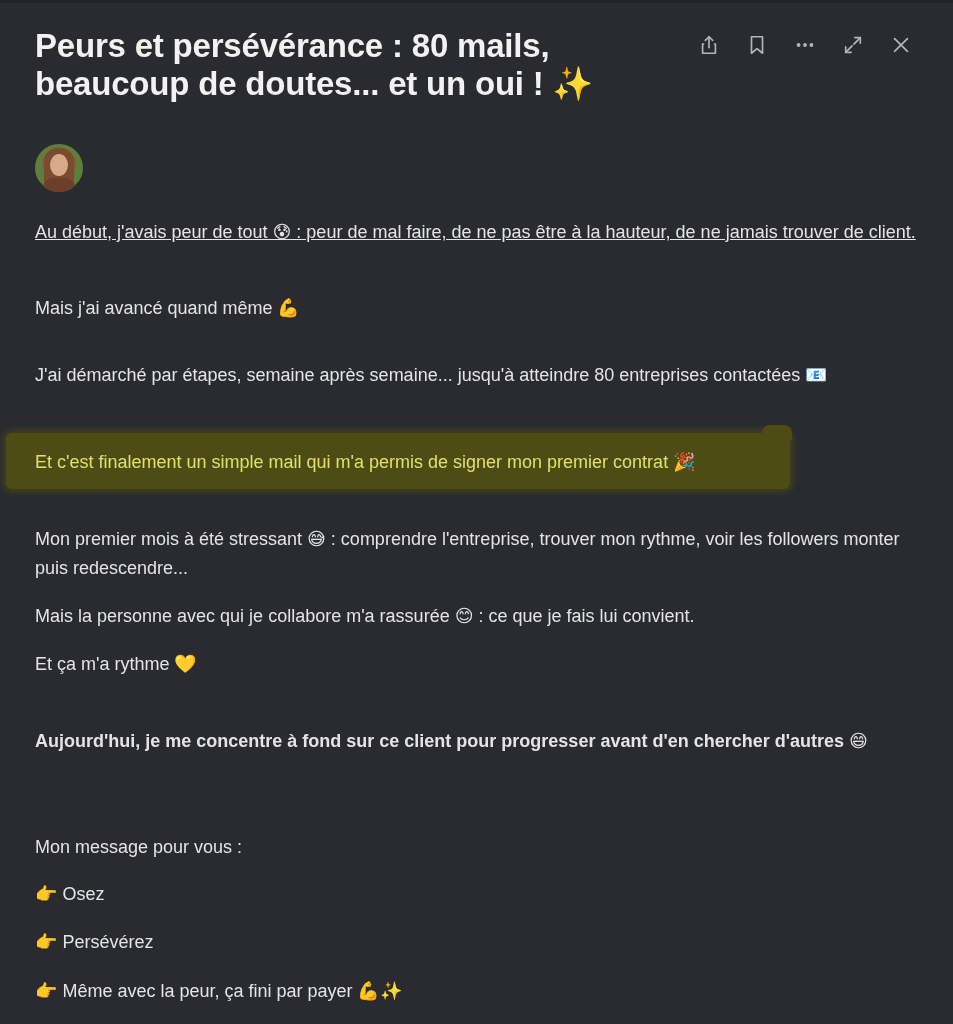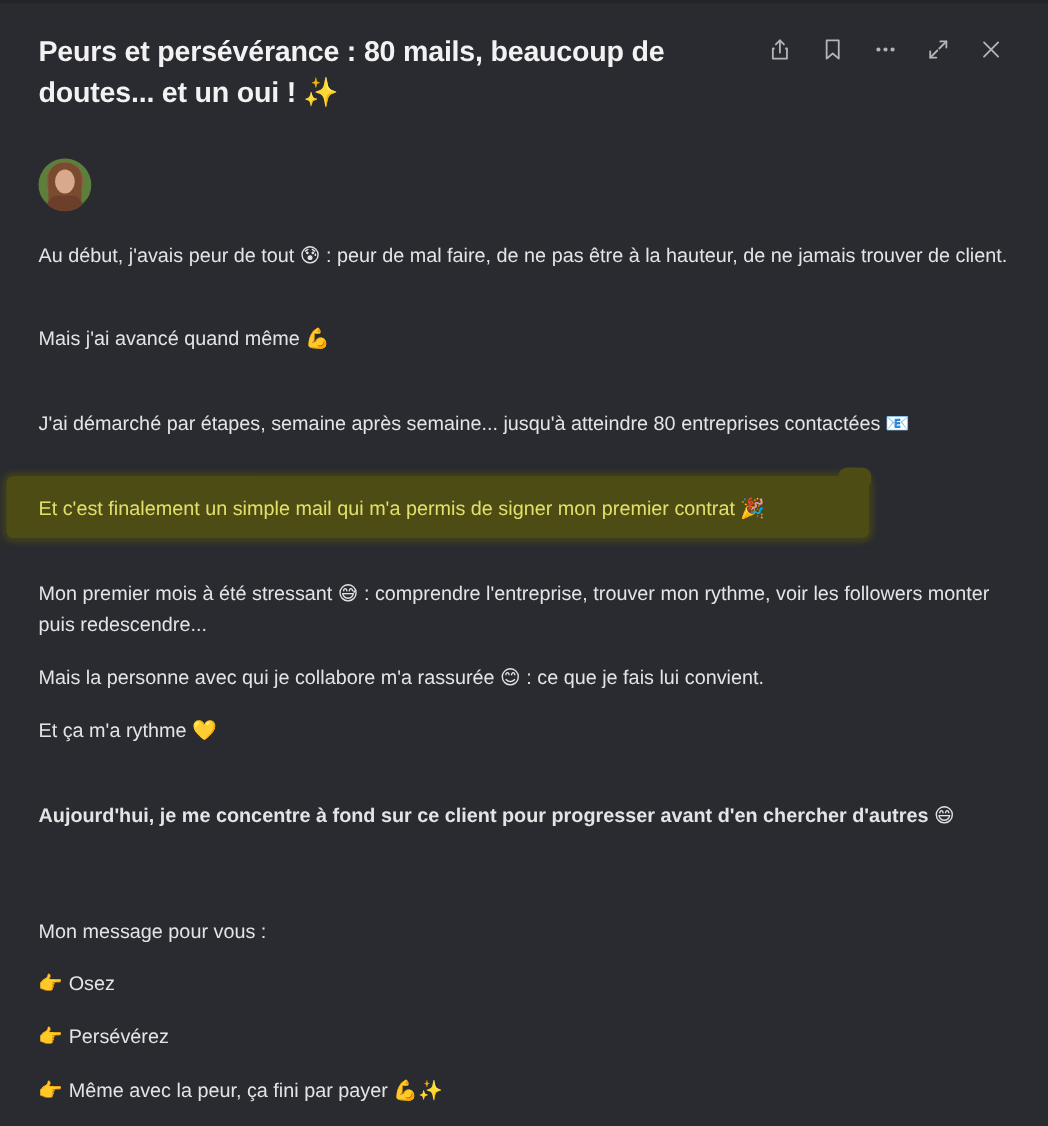--- a/index.html
+++ b/index.html
@@ -6,21 +6,21 @@
     body {
       width: 953px; height: 1024px; overflow: hidden;
       background: #2a2b30;
       font-family: "Liberation Sans", "DejaVu Sans", sans-serif;
       color: #e6e6e8;
       position: relative;
     }
     .topline { position: absolute; left: 0; top: 0; width: 953px; height: 3px; background: #232428; }
     .header { position: absolute; left: 35px; top: 27px; width: 640px; }
     .title {
-      font-size: 26px; font-weight: 700; line-height: 38px; color: #f2f2f3; margin: 0;
+      font-size: 33px; font-weight: 700; line-height: 38px; color: #f2f2f3; margin: 0;
       letter-spacing: -0.2px;
     }
     .actions { position: absolute; top: 30px; left: 692px; display: flex; align-items: center; }
     .action-btn {
       width: 34px; height: 30px; display: flex; align-items: center; justify-content: center;
       margin-right: 14px; cursor: pointer; color: #b4b5b9;
     }
     .action-btn:last-child { margin-right: 0; }
     .action-btn svg { width: 22px; height: 22px; stroke: #b4b5b9; fill: none; stroke-width: 1.8; stroke-linecap: round; stroke-linejoin: round; }
 
@@ -101,23 +101,23 @@
   <div class="avatar">
     <div class="hair"></div>
     <div class="face"></div>
     <div class="body"></div>
   </div>
 </div>
 
 <div class="highlight-bg"></div>
 
 <div class="content">
-  <p class="para" style="top:0px;">Au début, j'avais peur de tout 😰 : peur de mal faire, de ne pas être à la hauteur, de ne jamais trouver de client.</p>
+  <p class="para" style="top:0px;text-decoration:underline;">Au début, j'avais peur de tout 😰 : peur de mal faire, de ne pas être à la hauteur, de ne jamais trouver de client.</p>
   <p class="para" style="top:76px;">Mais j'ai avancé quand même 💪</p>
-  <p class="para" style="top:153px;">J'ai démarché par étapes, semaine après semaine... jusqu'à atteindre 80 entreprises contactées 📧</p>
+  <p class="para" style="top:143px;">J'ai démarché par étapes, semaine après semaine... jusqu'à atteindre 80 entreprises contactées 📧</p>
   <p class="para hl" style="top:230px;">Et c'est finalement un simple mail qui m'a permis de signer mon premier contrat 🎉</p>
   <p class="para" style="top:307px;">Mon premier mois à été stressant 😅 : comprendre l'entreprise, trouver mon rythme, voir les followers monter puis redescendre...</p>
   <p class="para" style="top:384px;text-align:right;">Mais la personne avec qui je collabore m'a rassurée 😊 : ce que je fais lui convient.</p>
   <p class="para" style="top:432px;">Et ça m'a rythme 💛</p>
   <p class="para" style="top:509px;font-weight:bold;">Aujourd'hui, je me concentre à fond sur ce client pour progresser avant d'en chercher d'autres 😄</p>
   <p class="para" style="top:615px;">Mon message pour vous :</p>
   <p class="para" style="top:662px;text-align:right;">👉 Osez</p>
   <p class="para" style="top:710px;">👉 Persévérez</p>
   <p class="para" style="top:759px;">👉 Même avec la peur, ça fini par payer 💪✨</p>
 </div>

